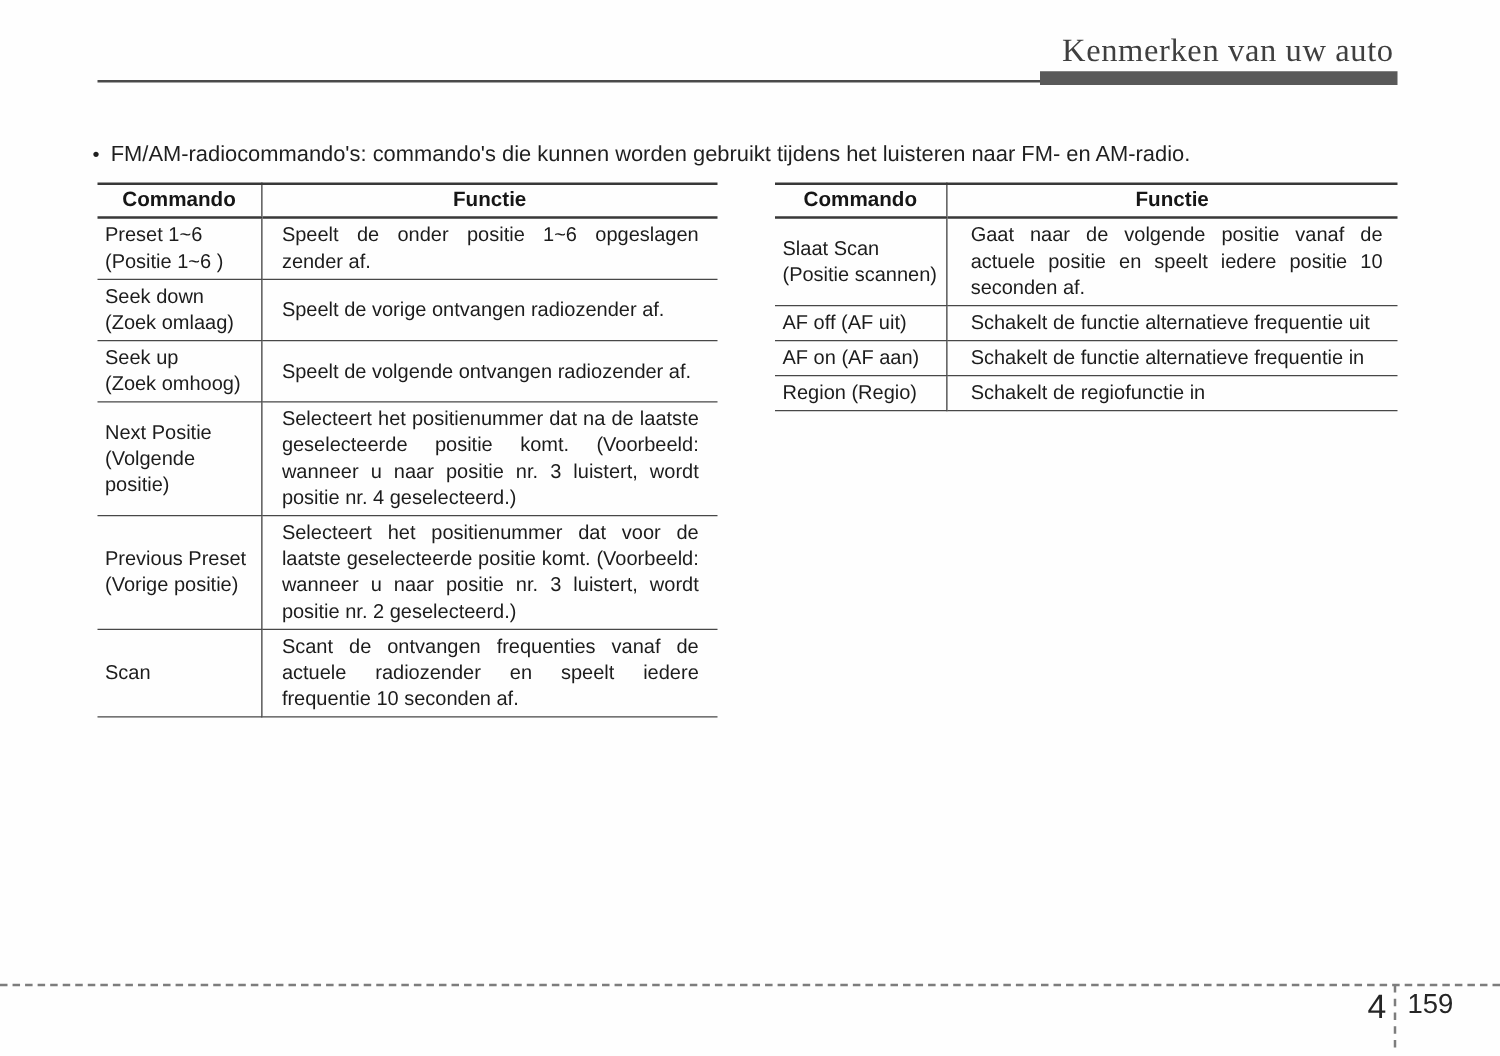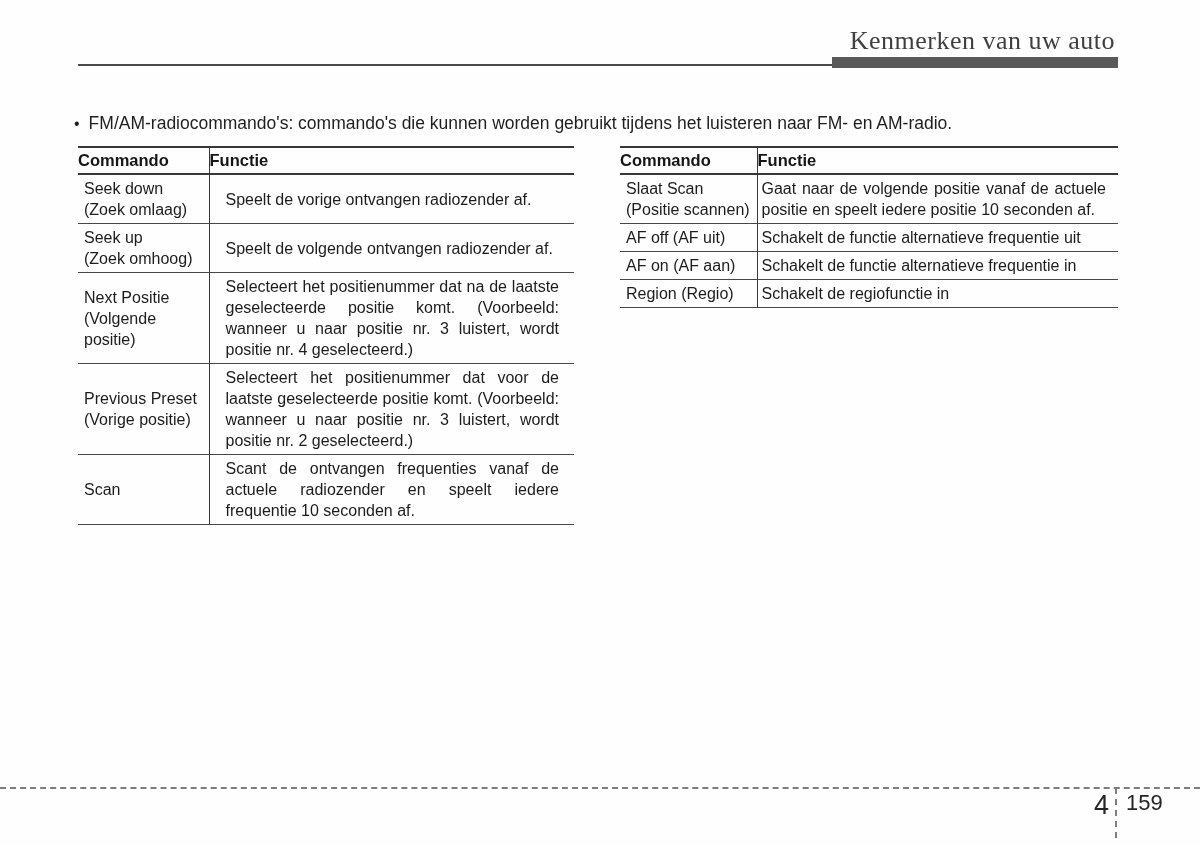--- a/index.html
+++ b/index.html
@@ -58,37 +58,37 @@
     border-top: 2px solid #383838;
     font-size: 16px;
   }
   .cmdtable.left  { left: 78px;  top: 146px; width: 496px; }
   .cmdtable.right { left: 620px; top: 146px; width: 498px; }
 
   .cmdtable th {
     border-bottom: 2px solid #383838;
     font-weight: bold;
     font-size: 16.5px;
-    text-align: left;
+    text-align: center;
     padding: 2px 0;
     line-height: 21px;
     color: #161616;
   }
   .cmdtable .h-cmd, .cmdtable td.cmd {
     border-right: 1.5px solid #383838;
   }
   .cmdtable td {
     border-bottom: 1.5px solid #474747;
     vertical-align: middle;
     line-height: 21px;
     color: #1c1c1c;
   }
   .cmdtable td.cmd { padding: 3px 2px 3px 6px; }
   .cmdtable.left  td.fn { padding: 3px 15px 3px 16px; text-align: justify; }
-  .cmdtable.right td.fn { padding: 3px 12px 3px 4px; text-align: justify; margin-left: 22px; }
+  .cmdtable.right td.fn { padding: 3px 12px 3px 19px; text-align: justify; margin-left: 22px; }
   .cmd-sub { display: block; }
 
   
   .footer-dash-h {
     position: absolute;
     left: 0; top: 787px;
     width: 1200px; height: 0;
     border-top: 2px dashed #7d7d7d;
   }
   .footer-dash-v {
@@ -130,20 +130,24 @@
         <col>
       </colgroup>
     <thead>
       <tr>
         <th class="h-cmd">Commando</th>
         <th>Functie</th>
       </tr>
     </thead>
     <tbody>
       <tr>
+        <td class="cmd"><span>Preset 1~6</span><span class="cmd-sub">(Positie 1~6 )</span></td>
+        <td class="fn">Speelt de onder positie 1~6 opgeslagen zender af.</td>
+      </tr>
+      <tr>
         <td class="cmd"><span>Seek down</span><span class="cmd-sub">(Zoek omlaag)</span></td>
         <td class="fn">Speelt de vorige ontvangen radiozender af.</td>
       </tr>
       <tr>
         <td class="cmd"><span>Seek up</span><span class="cmd-sub">(Zoek omhoog)</span></td>
         <td class="fn">Speelt de volgende ontvangen radiozender af.</td>
       </tr>
       <tr>
         <td class="cmd"><span>Next Positie</span><span class="cmd-sub">(Volgende positie)</span></td>
         <td class="fn">Selecteert het positienummer dat na de laatste geselecteerde positie komt. (Voorbeeld: wanneer u naar positie nr. 3 luistert, wordt positie nr. 4 geselecteerd.)</td>

